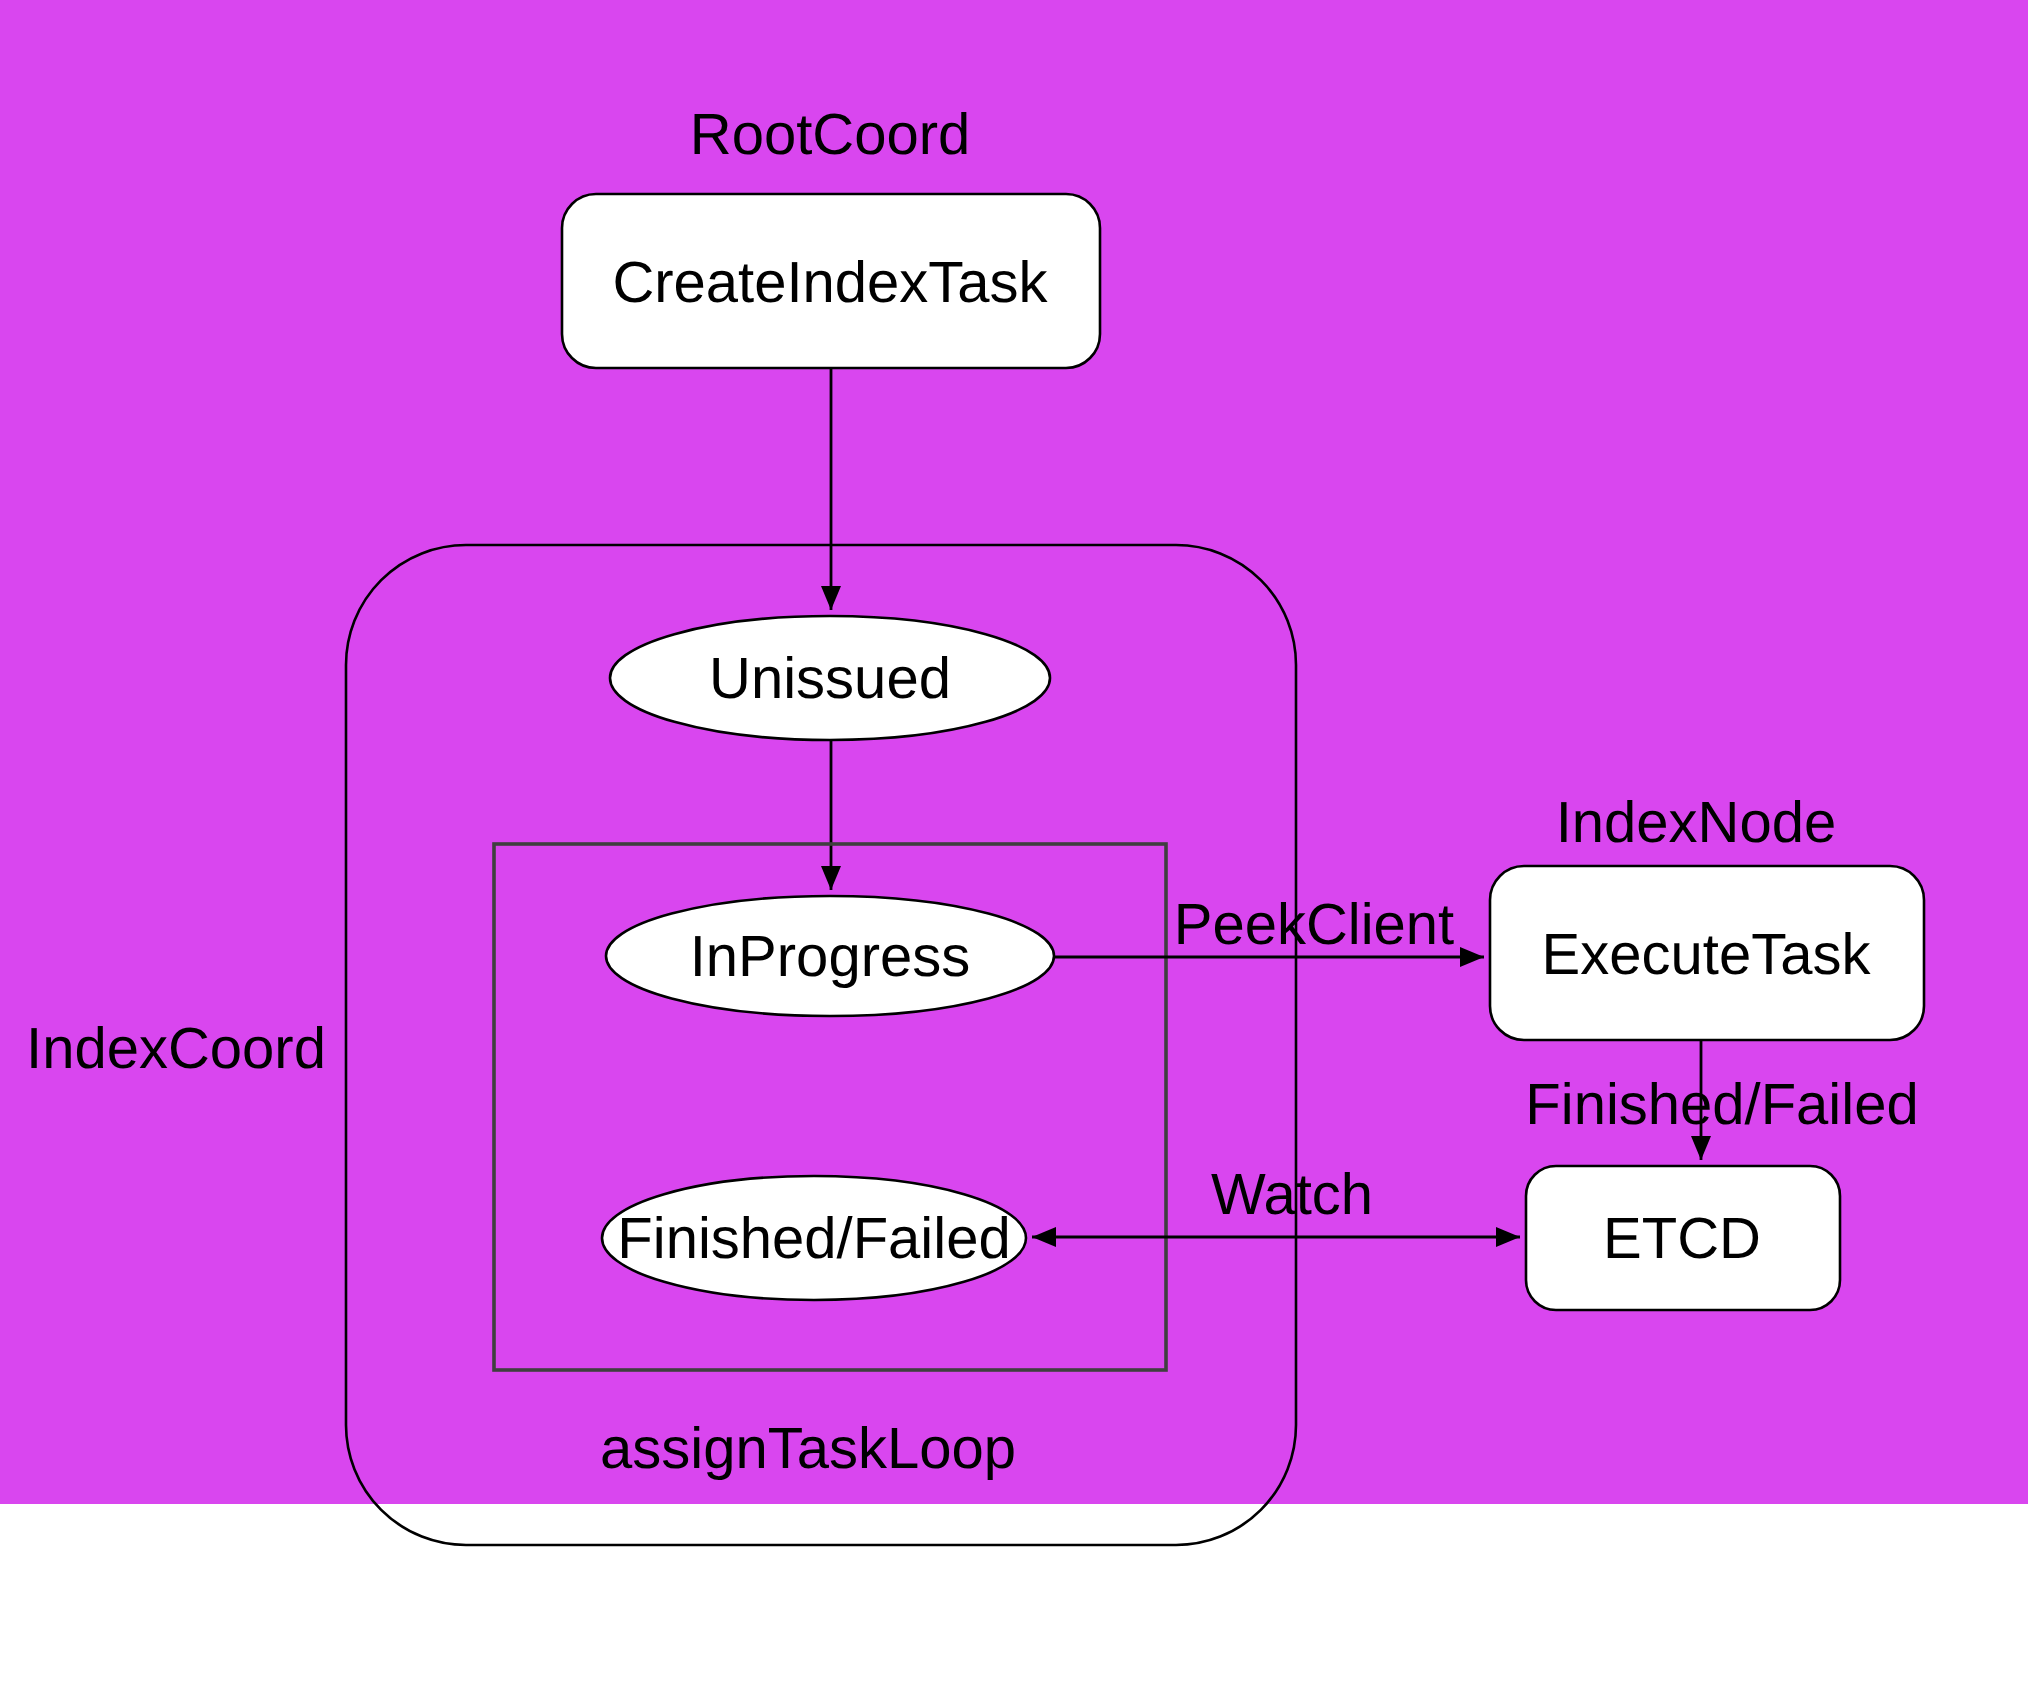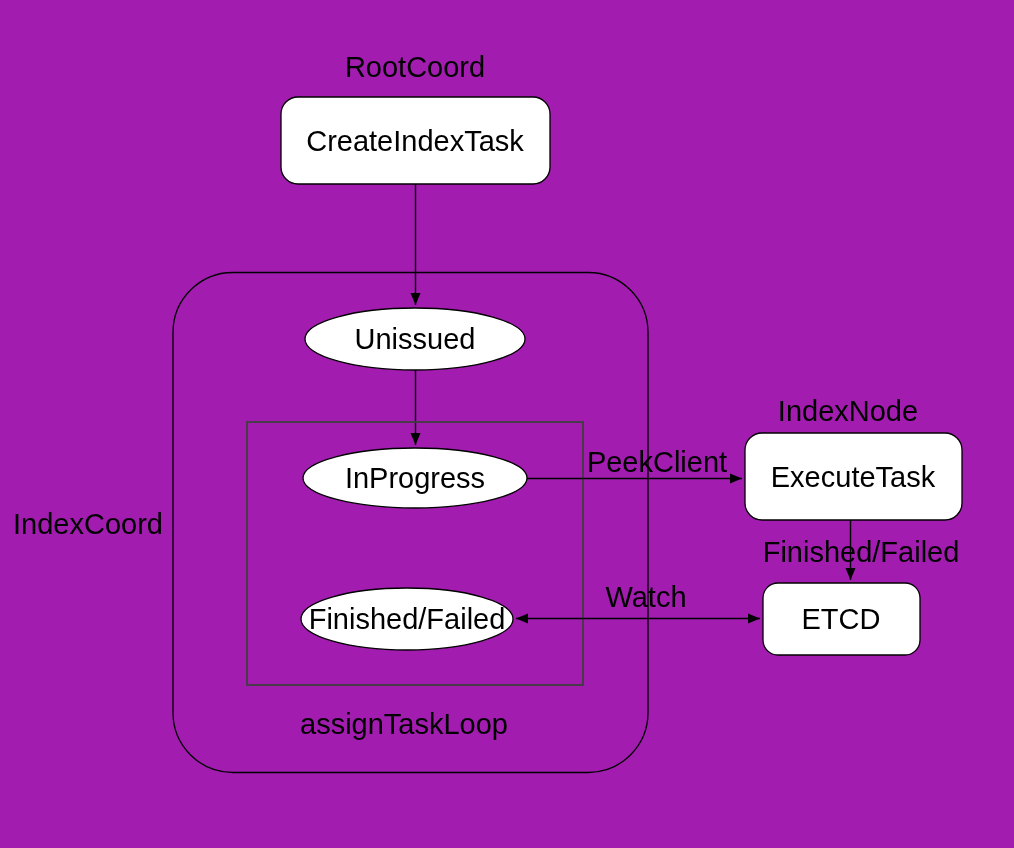--- a/index.html
+++ b/index.html
@@ -6,22 +6,22 @@
     margin: 0;
     padding: 0;
     background: #ffffff;
     width: 1014px;
     height: 848px;
     overflow: hidden;
   }
   .stage {
     position: relative;
     width: 1014px;
-    height: 848px;
-    background: #a21caf;
+    height: 752px;
+    background: #d946ef;
     text-align: center;
   }
   svg { display: block; }
   .dtext {
     font-family: "Liberation Sans", sans-serif;
     font-size: 29px;
     fill: #000000;
   }
   .node-shape {
     fill: #ffffff;

